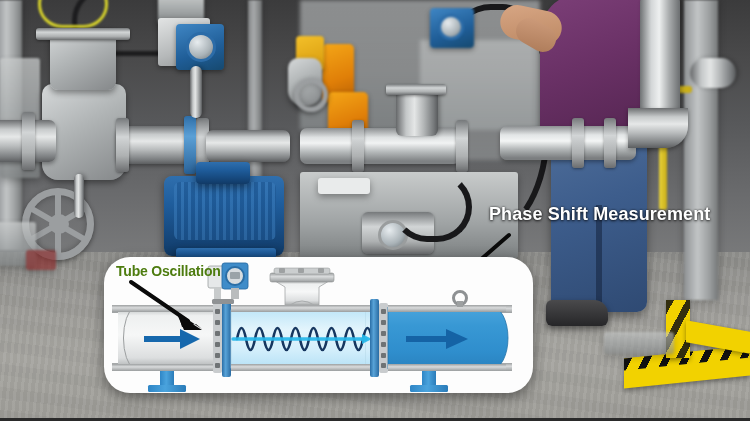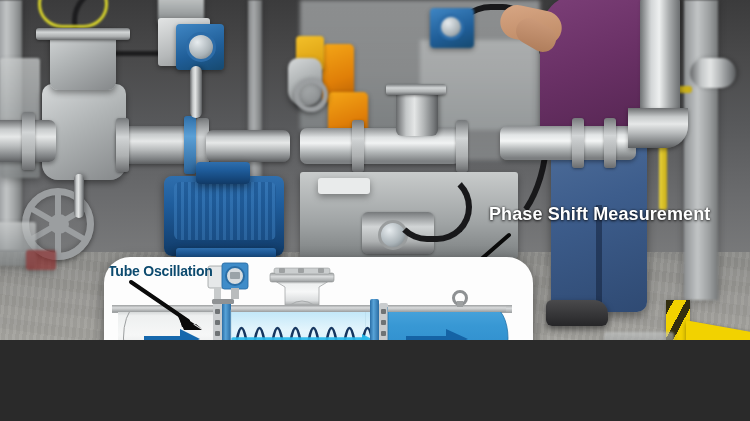--- a/index.html
+++ b/index.html
@@ -1,21 +1,21 @@
 <!DOCTYPE html>
 <html><head>
 <meta charset="utf-8">
 <style>
   * { margin:0; padding:0; box-sizing:border-box; }
   body {
     width:750px; height:421px; overflow:hidden;
     font-family:"Liberation Sans", sans-serif;
     background:#2a2a2a;
   }
-  .stage { position:relative; width:750px; height:340px; overflow:hidden; }
+  .stage { position:relative; width:750px; height:418px; overflow:hidden; }
 
   
   .photo { position:absolute; inset:0; }
   .floor {
     position:absolute; left:0; top:252px; width:750px; height:169px;
     background:linear-gradient(180deg,#8d8d8a 0%,#9b9a96 28%,#a6a5a0 62%,#9d9c97 100%);
   }
   .floor-grain{
     position:absolute; left:0; top:252px; width:750px; height:169px;
     background:
@@ -171,22 +171,22 @@
   .arrow-phase{ position:absolute; left:443px; top:232px; width:70px; height:55px; }
 
   
   .card{
     position:absolute; left:104px; top:257px; width:429px; height:136px;
     background:#fdfdfd; border-radius:26px;
     box-shadow:0 4px 14px rgba(0,0,0,.45);
     overflow:hidden;
   }
   .callout-tube{
-    position:absolute; left:4px; top:6px;
-    font-size:14px; font-weight:bold; color:#0c4a6e;
+    position:absolute; left:12px; top:6px;
+    font-size:14px; font-weight:bold; color:#4d7c0f;
     white-space:nowrap; letter-spacing:-.2px;
   }
   .arrow-tube{ position:absolute; left:22px; top:22px; width:80px; height:52px; }
   .caption-bottom{
     position:absolute; left:0; right:0; top:107px; text-align:center;
     font-size:13.5px; font-weight:bold; color:#1a1a1a;
     letter-spacing:.2px;
   }
   .diagram-svg{ position:absolute; left:0; top:0; }
 </style>

